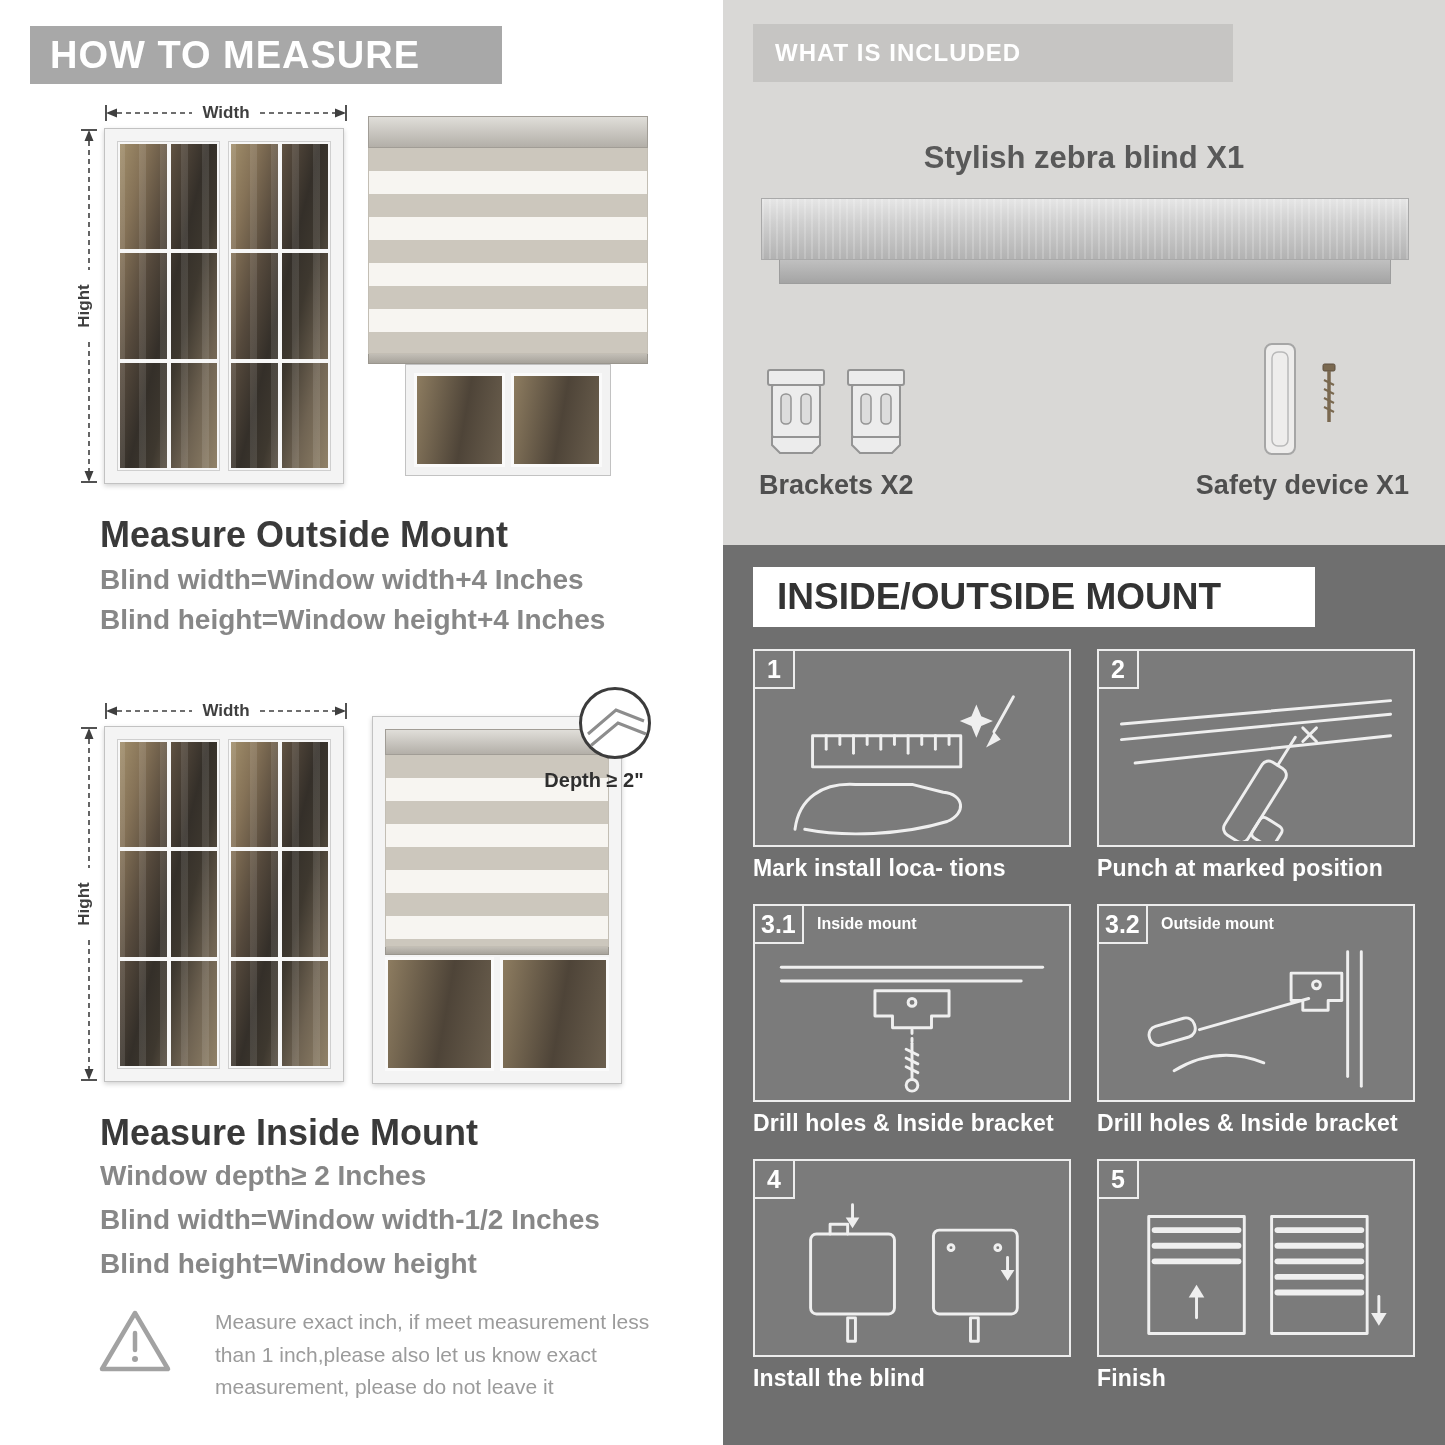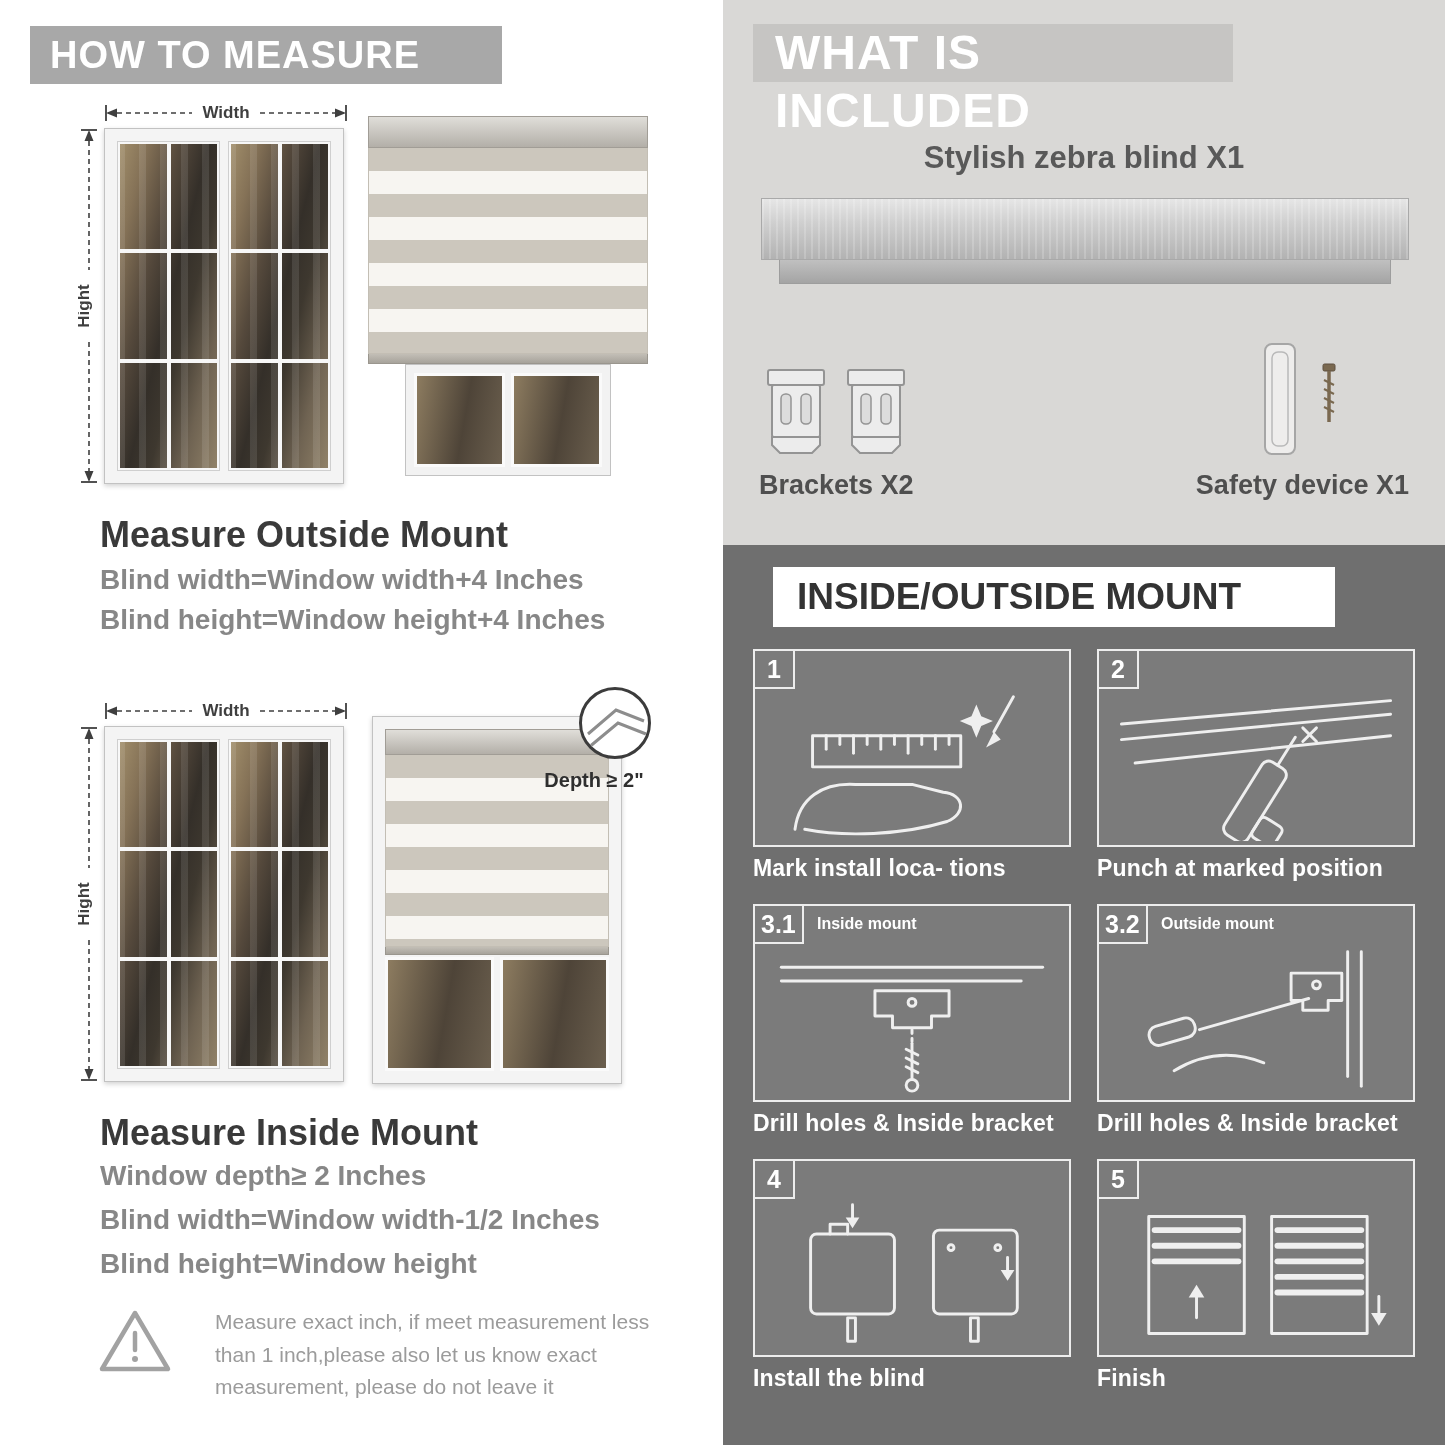--- a/index.html
+++ b/index.html
@@ -52,21 +52,21 @@
   .warn { position:absolute; left:96px; top:1306px; display:flex; gap:41px; align-items:flex-start; }
   .warn-tri path { stroke:#a2a2a2; stroke-width:4.5; fill:none; stroke-linejoin:round; }
   .warn-tri line { stroke:#a2a2a2; stroke-width:4.5; stroke-linecap:round; }
   .warn-tri circle { fill:#a2a2a2; }
   .warn-text { width:452px; font-size:21px; color:#9b9b9b; line-height:1.55; }
 
   
   .right { position:absolute; left:723px; top:0; width:722px; height:1445px; }
   .included { position:absolute; left:0; top:0; width:722px; height:545px; background:#d9d8d6; }
   .r-header { position:absolute; left:30px; top:24px; width:480px; height:58px; background:#c6c5c3;
-              color:#fff; font-size:48px; font-weight:bold; line-height:58px; padding-left:22px; letter-spacing:1px; }
+              color:#fff; font-size:24px; font-weight:bold; line-height:58px; padding-left:22px; letter-spacing:1px; }
   .product-title { position:absolute; top:140px; width:100%; text-align:center; font-size:31px; font-weight:bold; color:#595959; }
   .rail-big { position:absolute; left:38px; top:198px; width:648px; height:62px; border:1px solid #a9a9a9;
               background:repeating-linear-gradient(90deg, rgba(255,255,255,.18) 0 2px, transparent 2px 7px),
                          linear-gradient(180deg,#e6e6e6 0%,#cfcfcf 40%,#b2b2b2 100%); }
   .rail-under { position:absolute; left:56px; top:260px; width:612px; height:24px;
               background:linear-gradient(180deg,#c0c0c0,#a4a4a4); border:1px solid #9d9d9d; border-top:none; }
   .items { position:absolute; left:0; top:318px; width:100%; display:flex; justify-content:space-between; padding:0 36px; }
   .item { display:flex; flex-direction:column; align-items:center; }
   .item-art { height:142px; display:flex; align-items:flex-end; gap:14px; }
   .item-label { margin-top:10px; font-size:27px; font-weight:bold; color:#4f4f4f; white-space:nowrap; }
@@ -74,21 +74,21 @@
   .slot  { fill:#dcdcdc; stroke:#949494; stroke-width:1.5; }
   .clear { fill:rgba(255,255,255,.55); stroke:#a6a6a6; stroke-width:2; }
   .clearin { fill:none; stroke:#b9b9b9; stroke-width:1.5; }
   .shead { fill:#7a6950; stroke:#5f5140; stroke-width:1; }
   .sshaft { stroke:#7a6950; stroke-width:3.5; }
   .sthread { stroke:#7a6950; stroke-width:2; }
   .anchor { fill:rgba(255,255,255,.6); stroke:#a8a8a8; stroke-width:2; }
 
   .mount { position:absolute; left:0; top:545px; width:722px; height:900px; background:#6f6f6f; }
   .mount-header { position:absolute; left:30px; top:22px; width:562px; height:60px; background:#fff;
-                  color:#333; font-size:37px; font-weight:bold; line-height:60px; padding-left:24px;margin-left:20px; }
+                  color:#333; font-size:37px; font-weight:bold; line-height:60px; padding-left:24px; }
   .steps { position:absolute; left:30px; top:104px; width:662px; display:grid;
            grid-template-columns:1fr 1fr; column-gap:26px; row-gap:22px; }
   .panel { position:relative; height:198px; background:#7b7b7b; border:2px solid #ededed; }
   .badge { position:absolute; left:-2px; top:-2px; min-width:42px; height:40px; border:2px solid #ededed;
            color:#fff; font-size:25px; font-weight:bold; display:flex; align-items:center; justify-content:center; padding:0 6px; }
   .inner-label { position:absolute; left:62px; top:9px; color:#fff; font-size:16px; font-weight:bold; }
   .caption { margin-top:8px; color:#fff; font-size:23px; font-weight:bold; letter-spacing:.2px; }
   .art { position:absolute; left:8px; top:34px; width:calc(100% - 16px); height:156px; }
   .art line, .art path, .art rect, .art circle { stroke:#efefef; stroke-width:3; fill:none; stroke-linecap:round; stroke-linejoin:round; }
   .art .f { fill:#efefef; stroke:none; }

